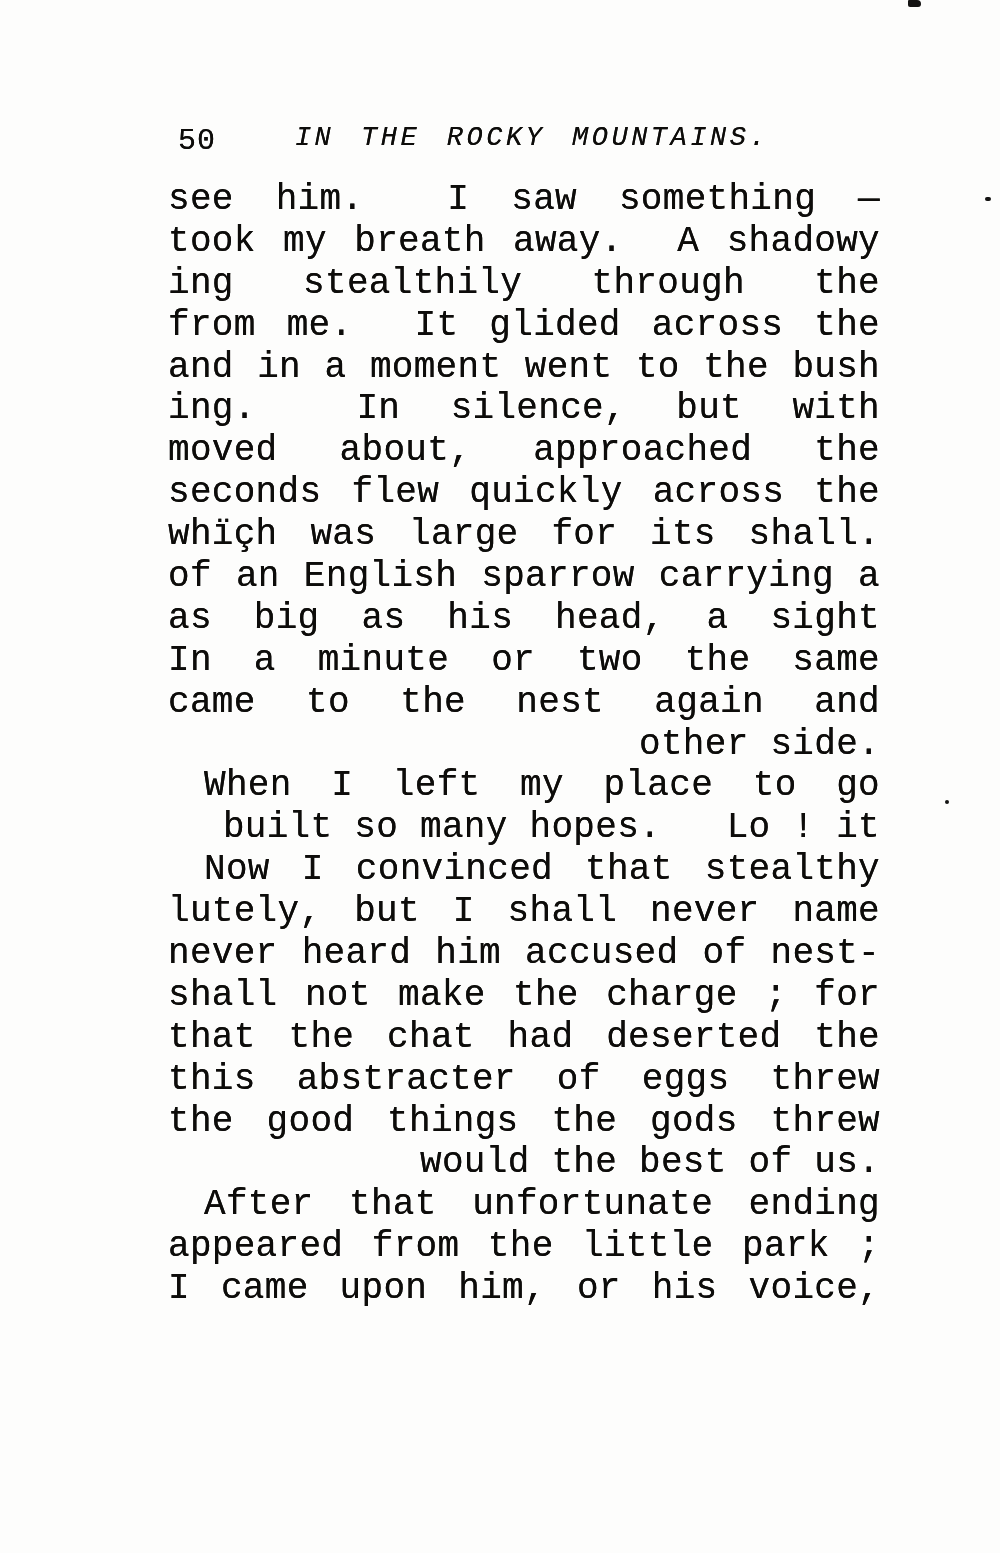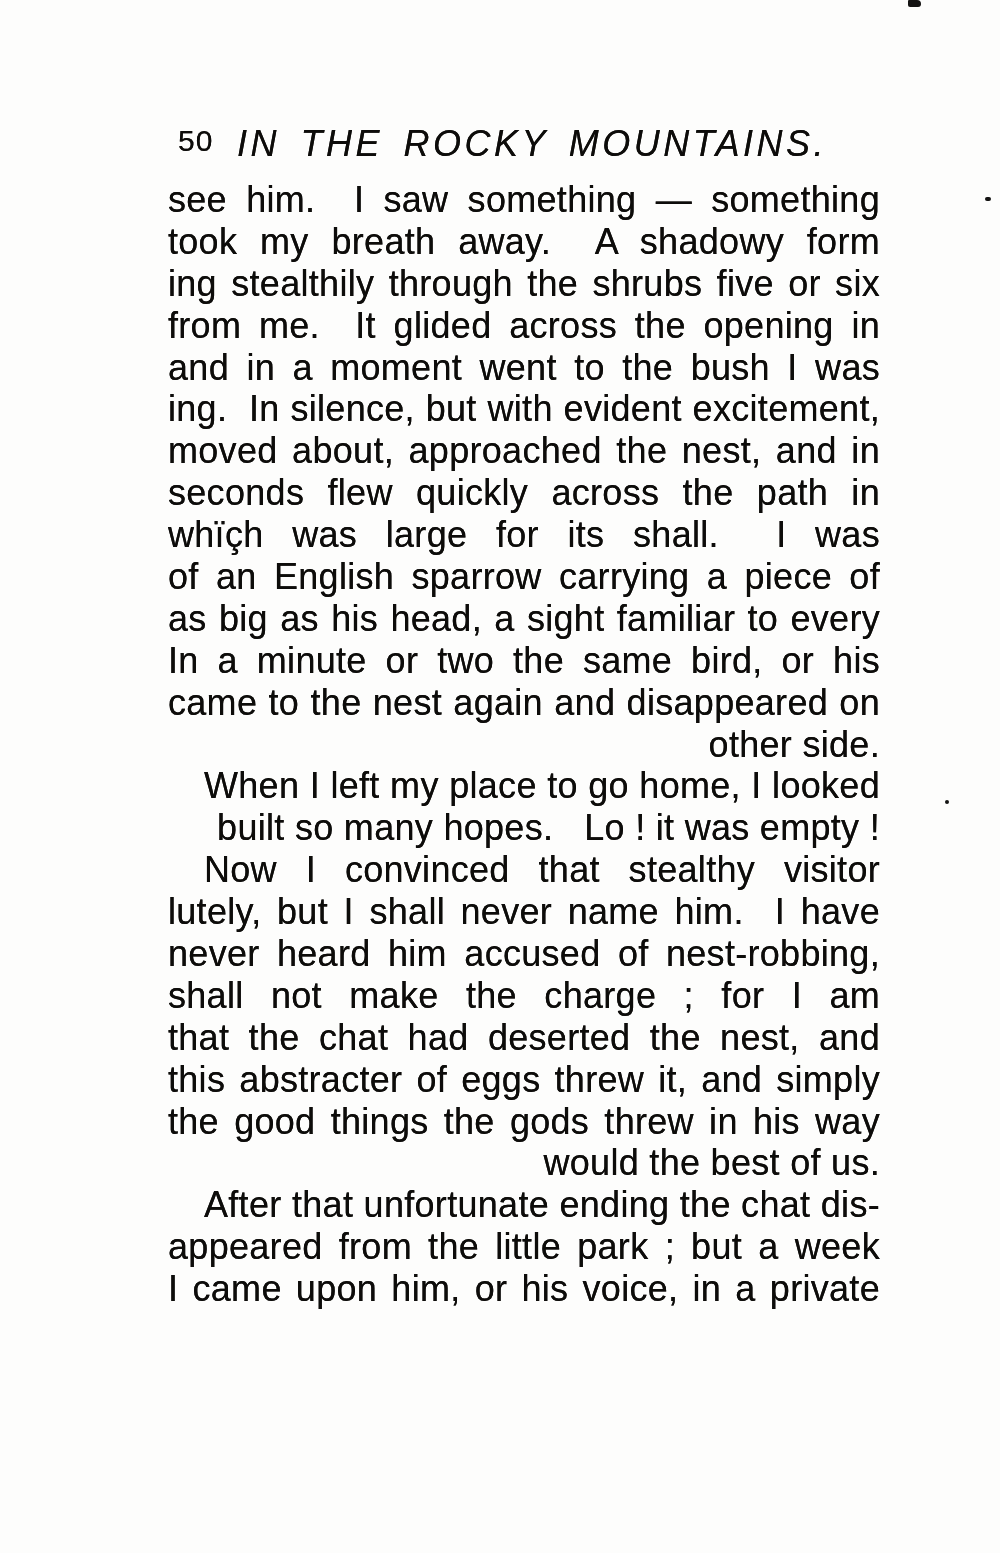--- a/index.html
+++ b/index.html
@@ -6,21 +6,21 @@
     margin: 0;
     padding: 0;
     background: #ffffff;
   }
   .page {
     position: relative;
     width: 1000px;
     height: 1553px;
     background: #fdfdfc;
     overflow: hidden;
-    font-family: Liberation Sans, sans-serif;
+    font-family: Liberation Mono, monospace;
     color: #0d0c0a;
   }
   
   .pagehead {
     position: absolute;
     top: 123px;
     left: 176px;
     width: 712px;
     height: 38px;
   }
@@ -29,21 +29,21 @@
     left: 2px;
     top: 1px;
     font-size: 30px;
     letter-spacing: 1px;
     text-shadow: 0 0 0.6px rgba(13,12,10,0.9);
   }
   .running-title {
     display: block;
     text-align: center;
     font-style: italic;
-    font-size: 36px;
+    font-size: 27px;
     letter-spacing: 3.5px;
     word-spacing: 7px;
     text-shadow: 0 0 0.6px rgba(13,12,10,0.9);
   }
   
   .body-text {
     position: absolute;
     top: 179px;
     left: 168px;
     width: 712px;

